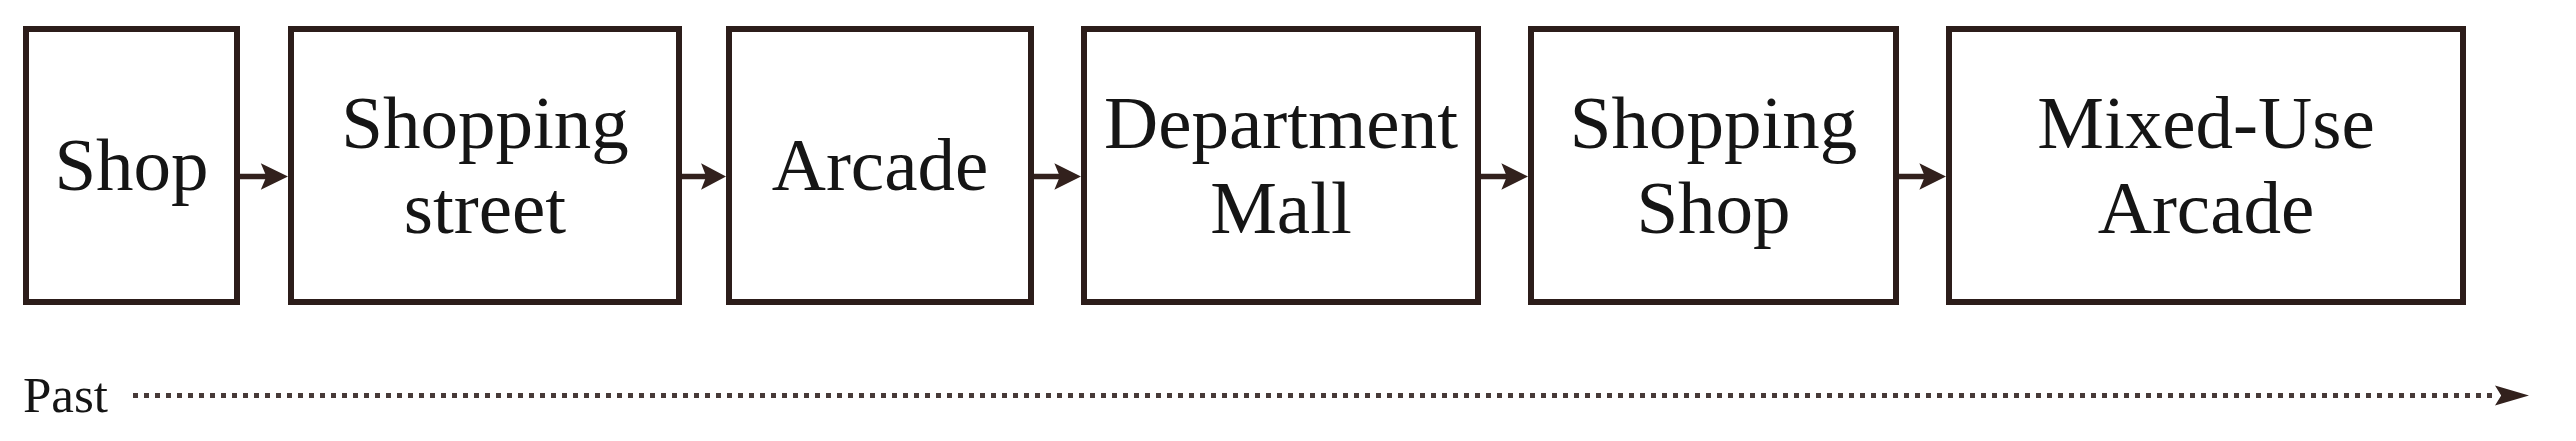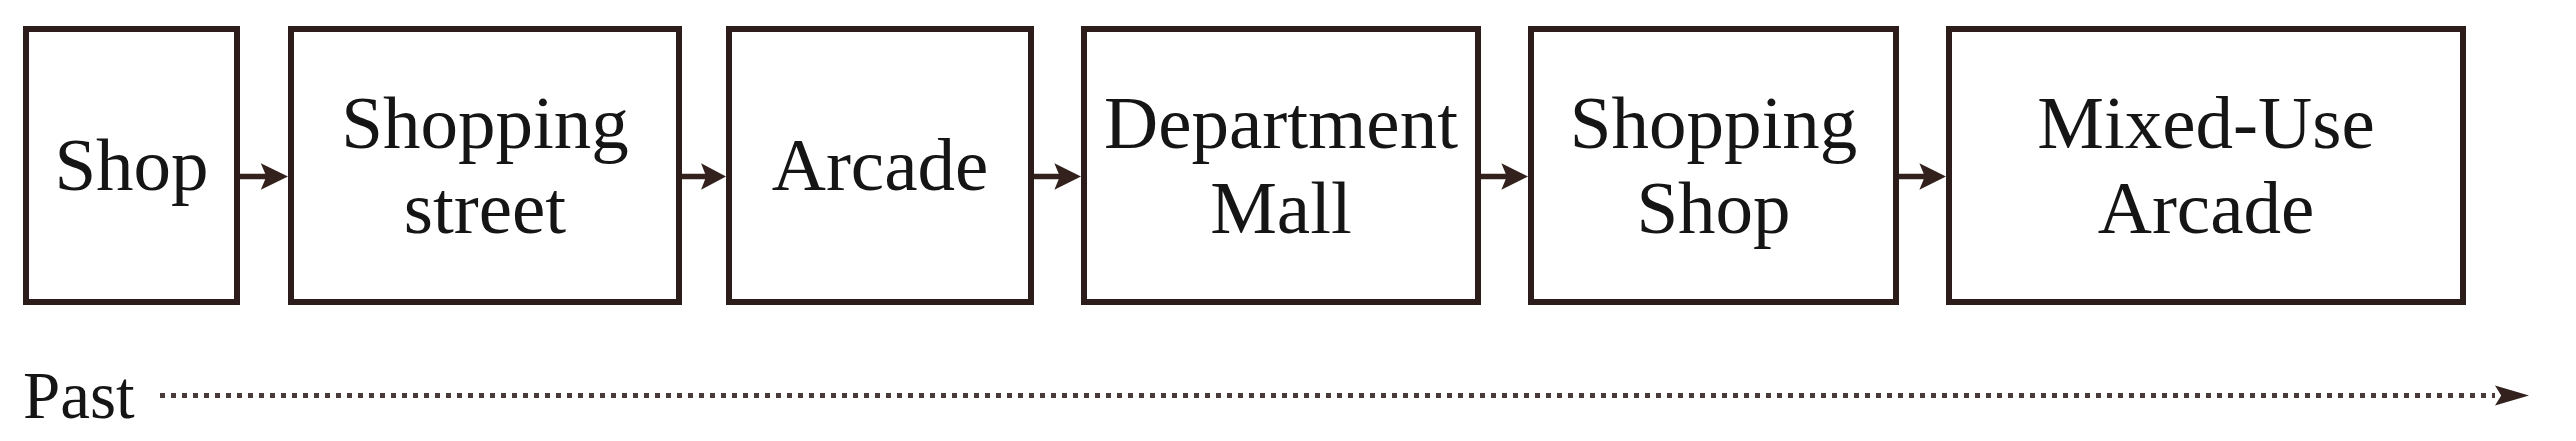--- a/index.html
+++ b/index.html
@@ -62,21 +62,21 @@
   }
   
   .timeline{
     position:absolute;
     left:23px; right:30px; top:352px;
     height:87px;
     display:flex;
     align-items:center;
   }
   .timeline-label{
-    font-size:67px;
+    font-size:51px;
     line-height:1;
     color:var(--text);
     white-space:nowrap;
   }
   .timeline-track{
     flex:1;
     display:flex;
     align-items:center;
     margin:0 17px 0 25px;
     height:31px;

